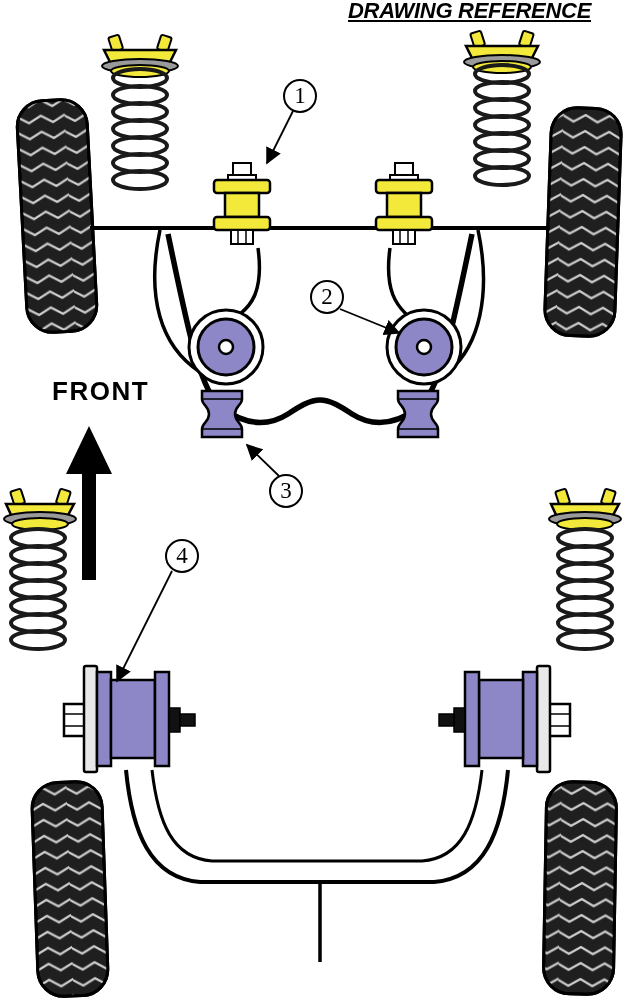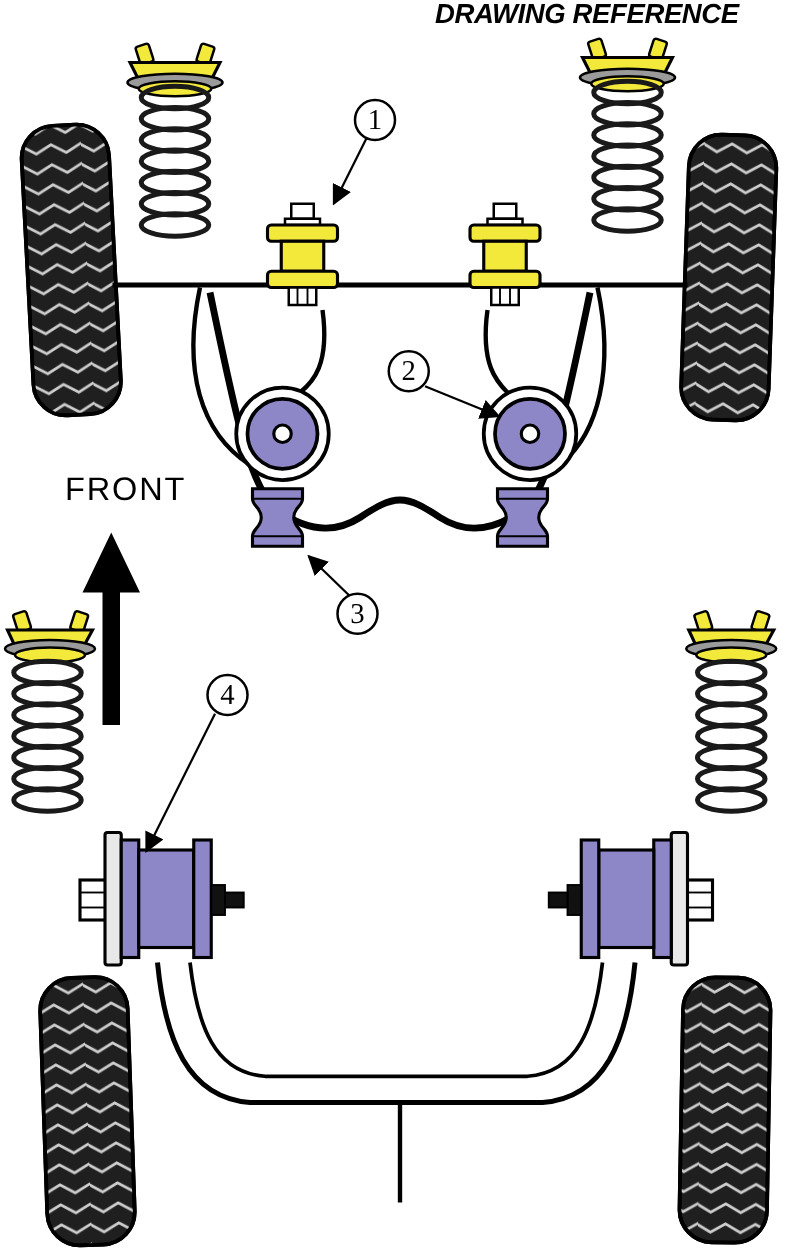--- a/index.html
+++ b/index.html
@@ -1,24 +1,24 @@
 <!DOCTYPE html>
 <html style="--bushing-yellow: #F2E93B; --bushing-purple: #8D87C7; --metal-gray: #9A9A9A; --plate-gray: #E8E8E8; --tire-dark: #1F1F1F; --line-black: #000000;"><head>
 <meta charset="utf-8">
 <style>
   html,body{margin:0;padding:0;background:#fff;}
   .canvas{
     position:relative;width:634px;height:1000px;background:#fff;overflow:hidden;
     font-family:"Liberation Sans",sans-serif;
   }
   .diagram-svg{position:absolute;left:0;top:0;}
-  .title-block{position:absolute;left:348px;top:0px;line-height:1.03;color:#000;}
+  .title-block{position:absolute;left:348px;top:0px;line-height:1.03;color:#000;text-decoration:underline;}
   .title-line{font-weight:bold;font-style:italic;font-size:22px;letter-spacing:-0.3px;white-space:nowrap;}
   .front-label{
-    position:absolute;left:52px;top:376px;font-size:26px;font-weight:400;
+    position:absolute;left:52px;top:376px;font-size:26px;font-weight:700;
     letter-spacing:1.5px;color:#000;
   }
   .callout{
     position:absolute;width:34px;height:34px;border:2.5px solid #000;border-radius:50%;
     background:#fff;display:flex;align-items:center;justify-content:center;
     font-family:"Liberation Serif",serif;font-size:23px;color:#000;box-sizing:border-box;
   }
   .callout-1{left:283px;top:79px;}
   .callout-2{left:310px;top:280px;}
   .callout-3{left:269px;top:474px;}

